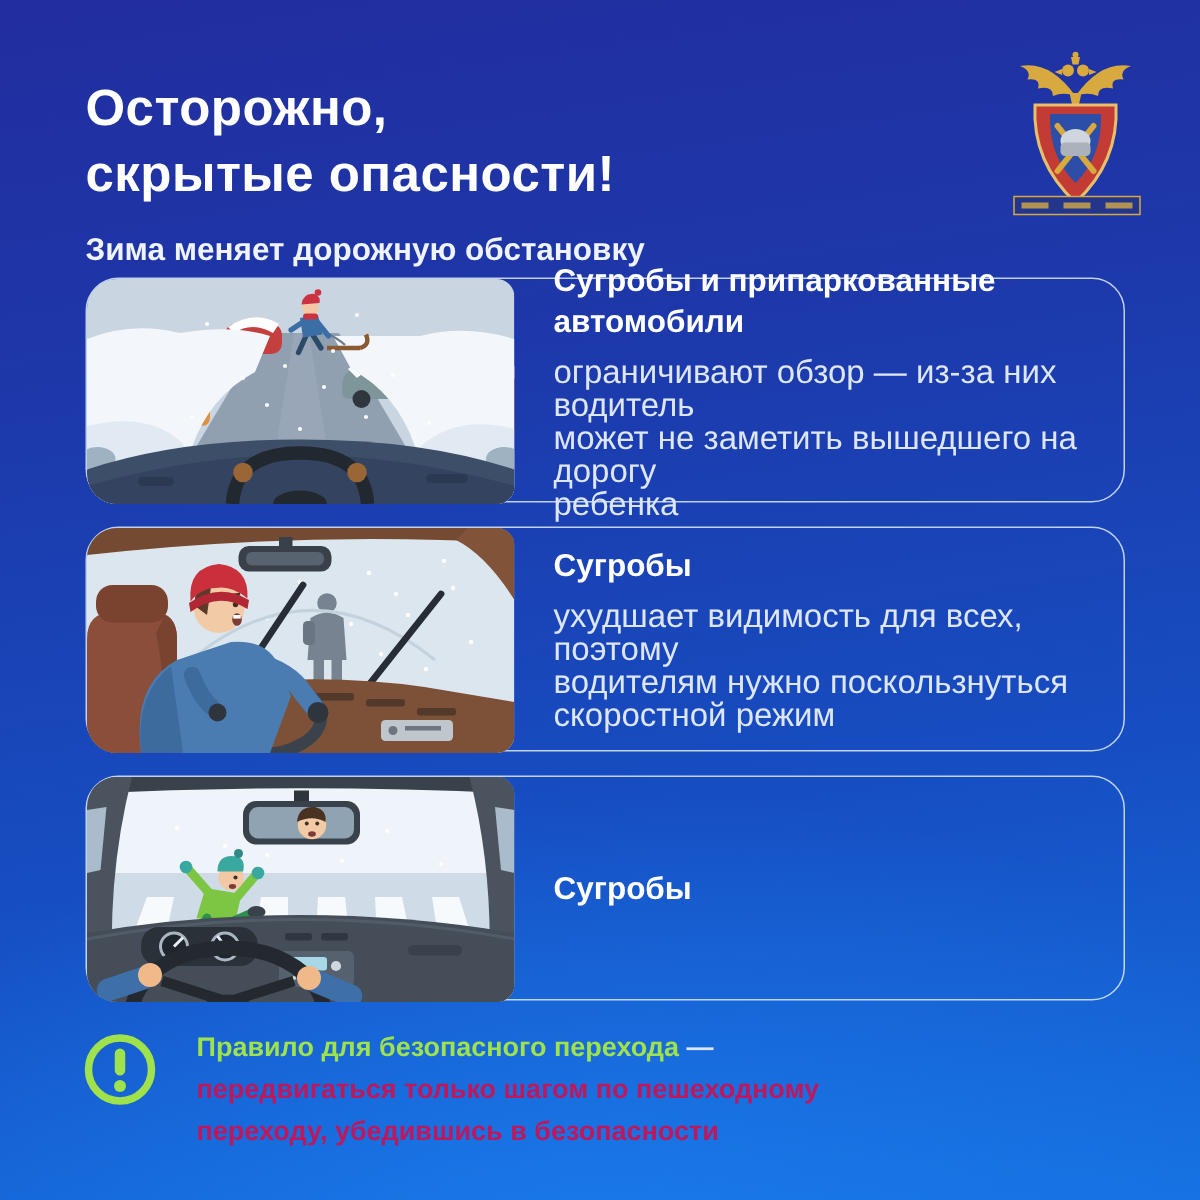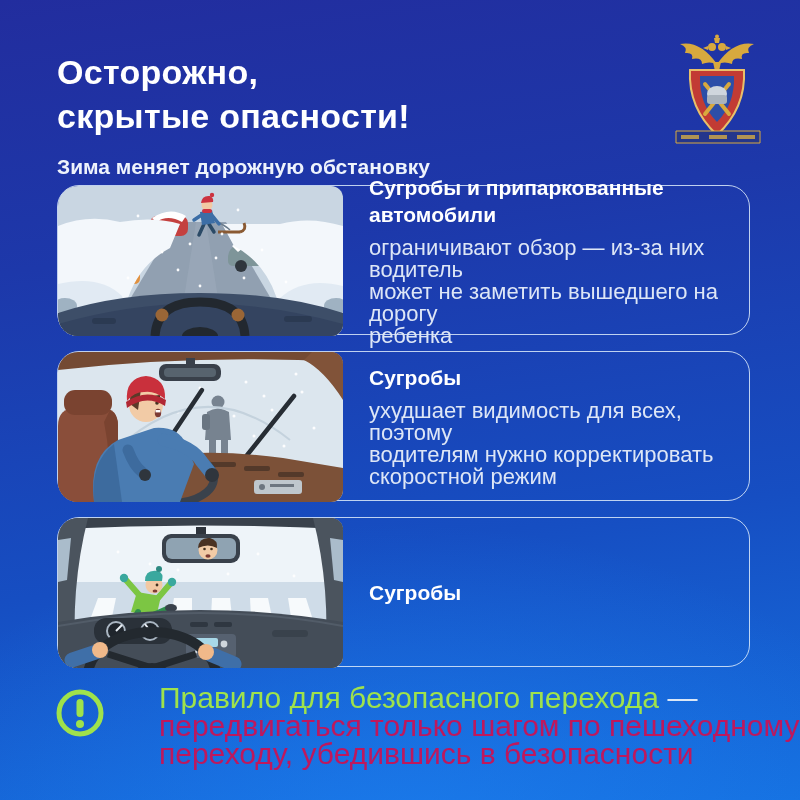--- a/index.html
+++ b/index.html
@@ -28,21 +28,21 @@
   }
   .card-illustration svg{display:block;width:285px;height:150px;}
   .card-text{
     flex:1;display:flex;flex-direction:column;justify-content:center;
     padding:0 22px 0 26px;
   }
   .card-title{margin:0;font-size:21px;line-height:27px;font-weight:bold;color:#ffffff;}
   .card-body{margin:9px 0 0;font-size:22px;line-height:22px;color:#dde6f6;white-space:pre-line;}
   .footer{position:absolute;left:55px;top:684px;display:flex;align-items:flex-start;gap:26px;}
   .warn-icon{flex:0 0 50px;width:50px;height:50px;margin-top:4px;}
-  .rule{font-size:30px;line-height:28px;font-weight:normal;margin-left:28px;}
+  .rule{font-size:18px;line-height:28px;font-weight:bold;}
   .rule-highlight{color:#9fe24b;}
   .rule-dash{color:#dbe7f6;}
   .rule-rest{color:#be185d;white-space:pre-line;}
 </style>
 </head>
 <body>
 
 <div class="header">
   <h1 class="title">Осторожно,
 скрытые опасности!</h1>
@@ -238,21 +238,21 @@
         <path d="M94,45 L102,44" stroke="#43311f" stroke-width="1.8"></path>
         <ellipse cx="100" cy="61" rx="3.2" ry="4.2" fill="#7e3b33"></ellipse>
         <rect x="97.5" y="58" width="5" height="2.4" fill="#ffffff"></rect>
         <path d="M69,49 Q67,26 88,24 Q108,26 107,47 Q96,38 86,40 Q76,40 69,49 Z" fill="#c9303c"></path>
         <path d="M68,50 Q88,36 108,48 L107,54 Q88,42 69,56 Z" fill="#b12733"></path>
       </svg>
     </span>
     <div class="card-text">
       <h2 class="card-title">Сугробы</h2>
       <p class="card-body">ухудшает видимость для всех, поэтому
-водителям нужно корректировать
+водителям нужно поскользнуться
 скоростной режим</p>
     </div>
   </div>
 
   <div class="card">
     <span class="card-illustration">
       <svg viewBox="0 0 285 150">
         <rect width="285" height="150" fill="#eef4f9"></rect>
         <rect y="64" width="285" height="86" fill="#cfdce8"></rect>
 

